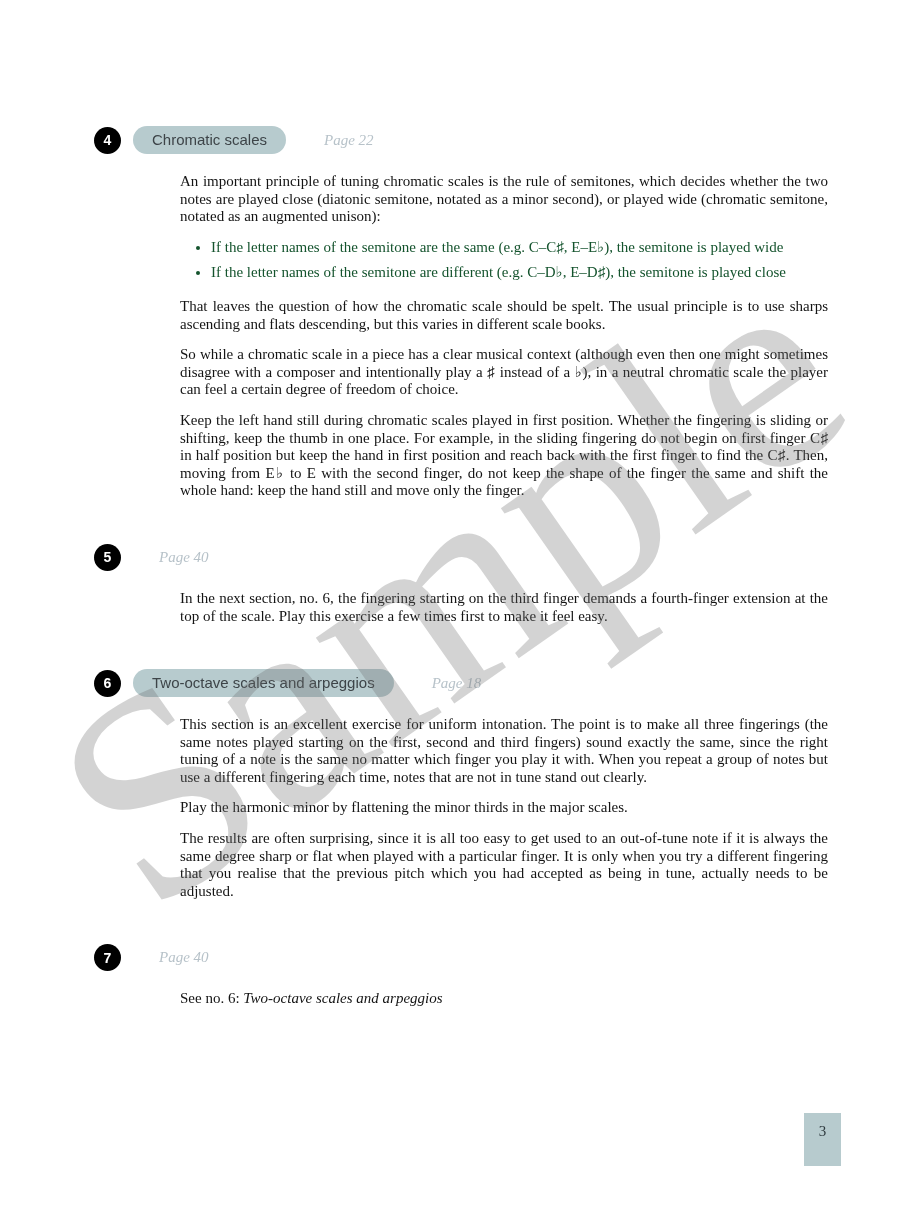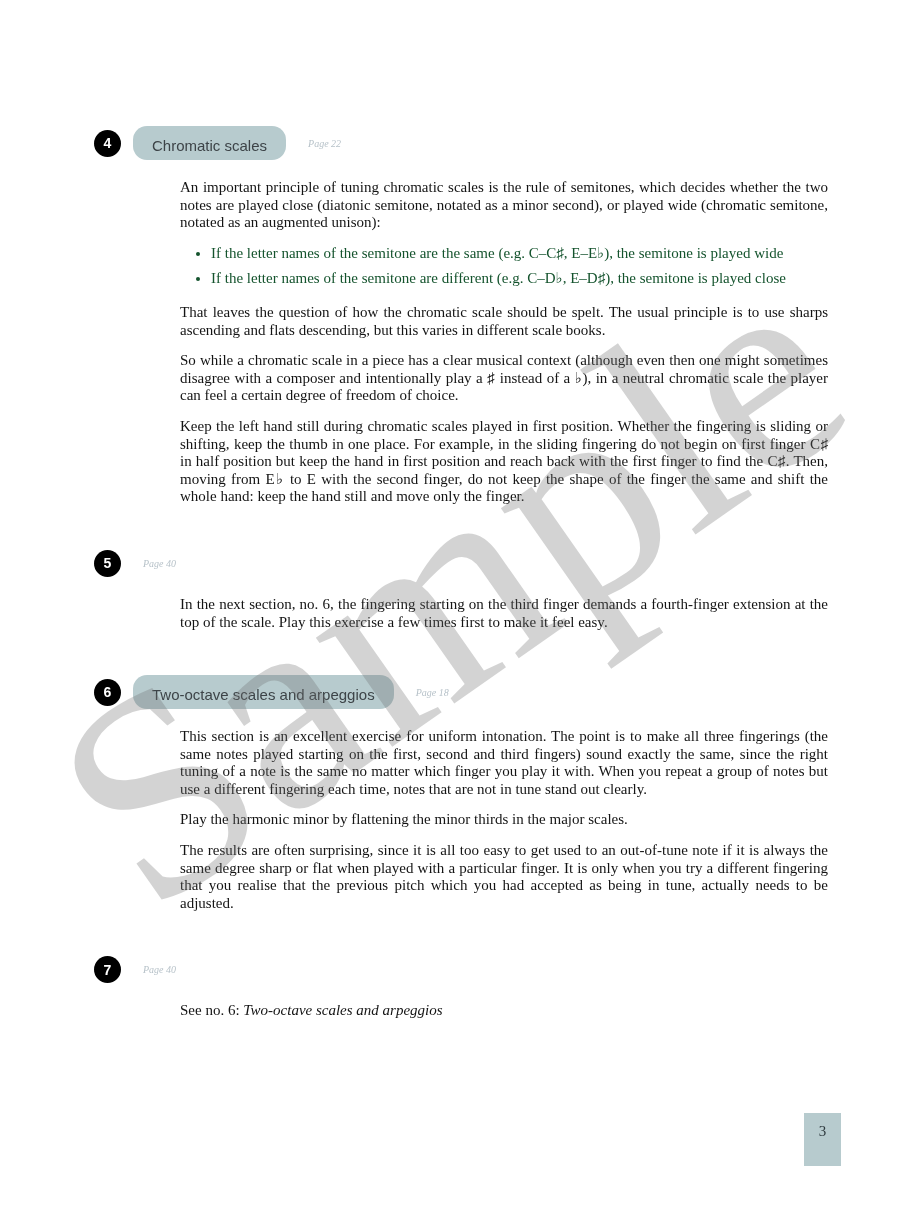--- a/index.html
+++ b/index.html
@@ -51,30 +51,30 @@
     font-weight: bold;
     font-size: 14px;
     display: flex;
     align-items: center;
     justify-content: center;
   }
   .pill {
     margin-left: 12px;
     background: var(--accent, #b7cbce);
     border-radius: 14px;
-    padding: 11px 19px 6px;
+    padding: 5px 19px 6px;
     font-family: "Liberation Sans", sans-serif;
     font-size: 15px;
     color: #3d4448;
     white-space: nowrap;
   }
   .page-ref {
-    margin-left: 22px;
+    margin-left: 38px;
     font-style: italic;
-    font-size: 10px;
+    font-size: 15px;
     color: #b7c2c9;
   }
   .section-body {
     margin-left: 86px;
     width: 648px;
   }
   .section-body p {
     margin: 0 0 13px 0;
     font-size: 15px;
     line-height: 17.6px;

